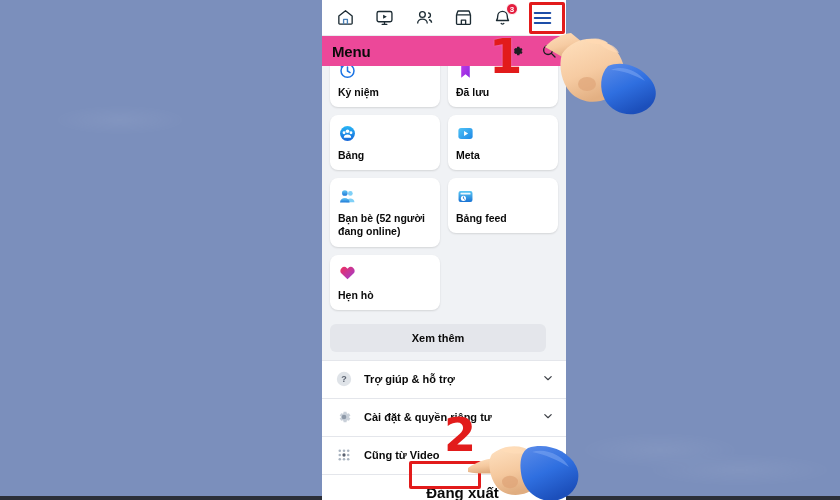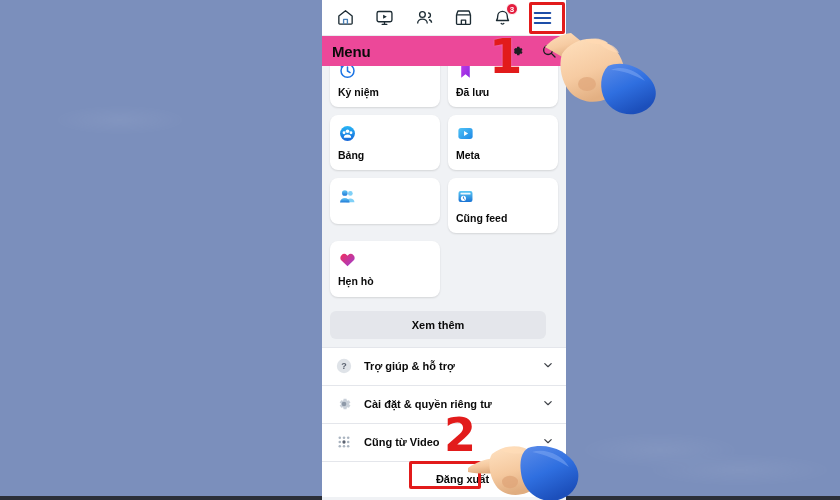--- a/index.html
+++ b/index.html
@@ -173,21 +173,21 @@
   }
   .row .chev { color:#3d4046; }
 
   .logoutrow {
     height: 36px;
     display:flex; align-items:center; justify-content:center;
     background:#ffffff;
     border-top: 1px solid #e4e6eb;
   }
   #logout-label {
-    font-size: 11px;
+    font-size: 15px;
     font-weight: bold;
     color: #0a0a0a;
     margin-left: 37px;
   }
 
   
   .redbox {
     position: absolute;
     border: 3px solid #e21b1b;
     border-radius: 2px;
@@ -378,38 +378,39 @@
                   <stop offset="0%" stop-color="#63c7f5"></stop>
                   <stop offset="100%" stop-color="#1e78d6"></stop>
                 </linearGradient>
               </defs>
               <circle cx="15.6" cy="8.1" r="3" fill="#7fd0f7"></circle>
               <path d="M10.4 19.4c0-2.9 2.3-4.9 5.2-4.9s5.2 2 5.2 4.9z" fill="#7fd0f7"></path>
               <circle cx="8.6" cy="7.6" r="3.6" fill="url(#gPp)"></circle>
               <path d="M2.6 19.6c0-3.4 2.7-5.6 6-5.6s6 2.2 6 5.6z" fill="url(#gPp)"></path>
             </svg>
           </div>
+          <div class="lb">Bạn bè (52 người đang online)</div>
         </div>
 
         <div class="gridcard">
           <div class="ic">
             <svg width="19" height="19" viewBox="0 0 24 24">
               <defs>
                 <linearGradient id="gFd" x1="0" y1="0" x2="0" y2="1">
                   <stop offset="0%" stop-color="#5ac8f5"></stop>
                   <stop offset="100%" stop-color="#1a73d4"></stop>
                 </linearGradient>
               </defs>
               <rect x="3.2" y="5" width="17.6" height="14" rx="2.6" fill="url(#gFd)"></rect>
               <rect x="5.6" y="7.4" width="12.8" height="2.2" rx="1.1" fill="#fff" opacity=".9"></rect>
               <circle cx="9.4" cy="14.4" r="3.2" fill="#fff"></circle>
               <path d="M9.4 12.6v1.9l1.3.9" stroke="#1a73d4" stroke-width="1.1" fill="none" stroke-linecap="round"></path>
             </svg>
           </div>
-          <div class="lb">Cũng feed</div>
+          <div class="lb">Bảng feed</div>
         </div>
 
         <div class="gridcard">
           <div class="ic">
             <svg width="19" height="19" viewBox="0 0 24 24">
               <defs>
                 <linearGradient id="gHt" x1="0" y1="0" x2="1" y2="1">
                   <stop offset="0%" stop-color="#f02f5e"></stop>
                   <stop offset="100%" stop-color="#9b3fd6"></stop>
                 </linearGradient>

